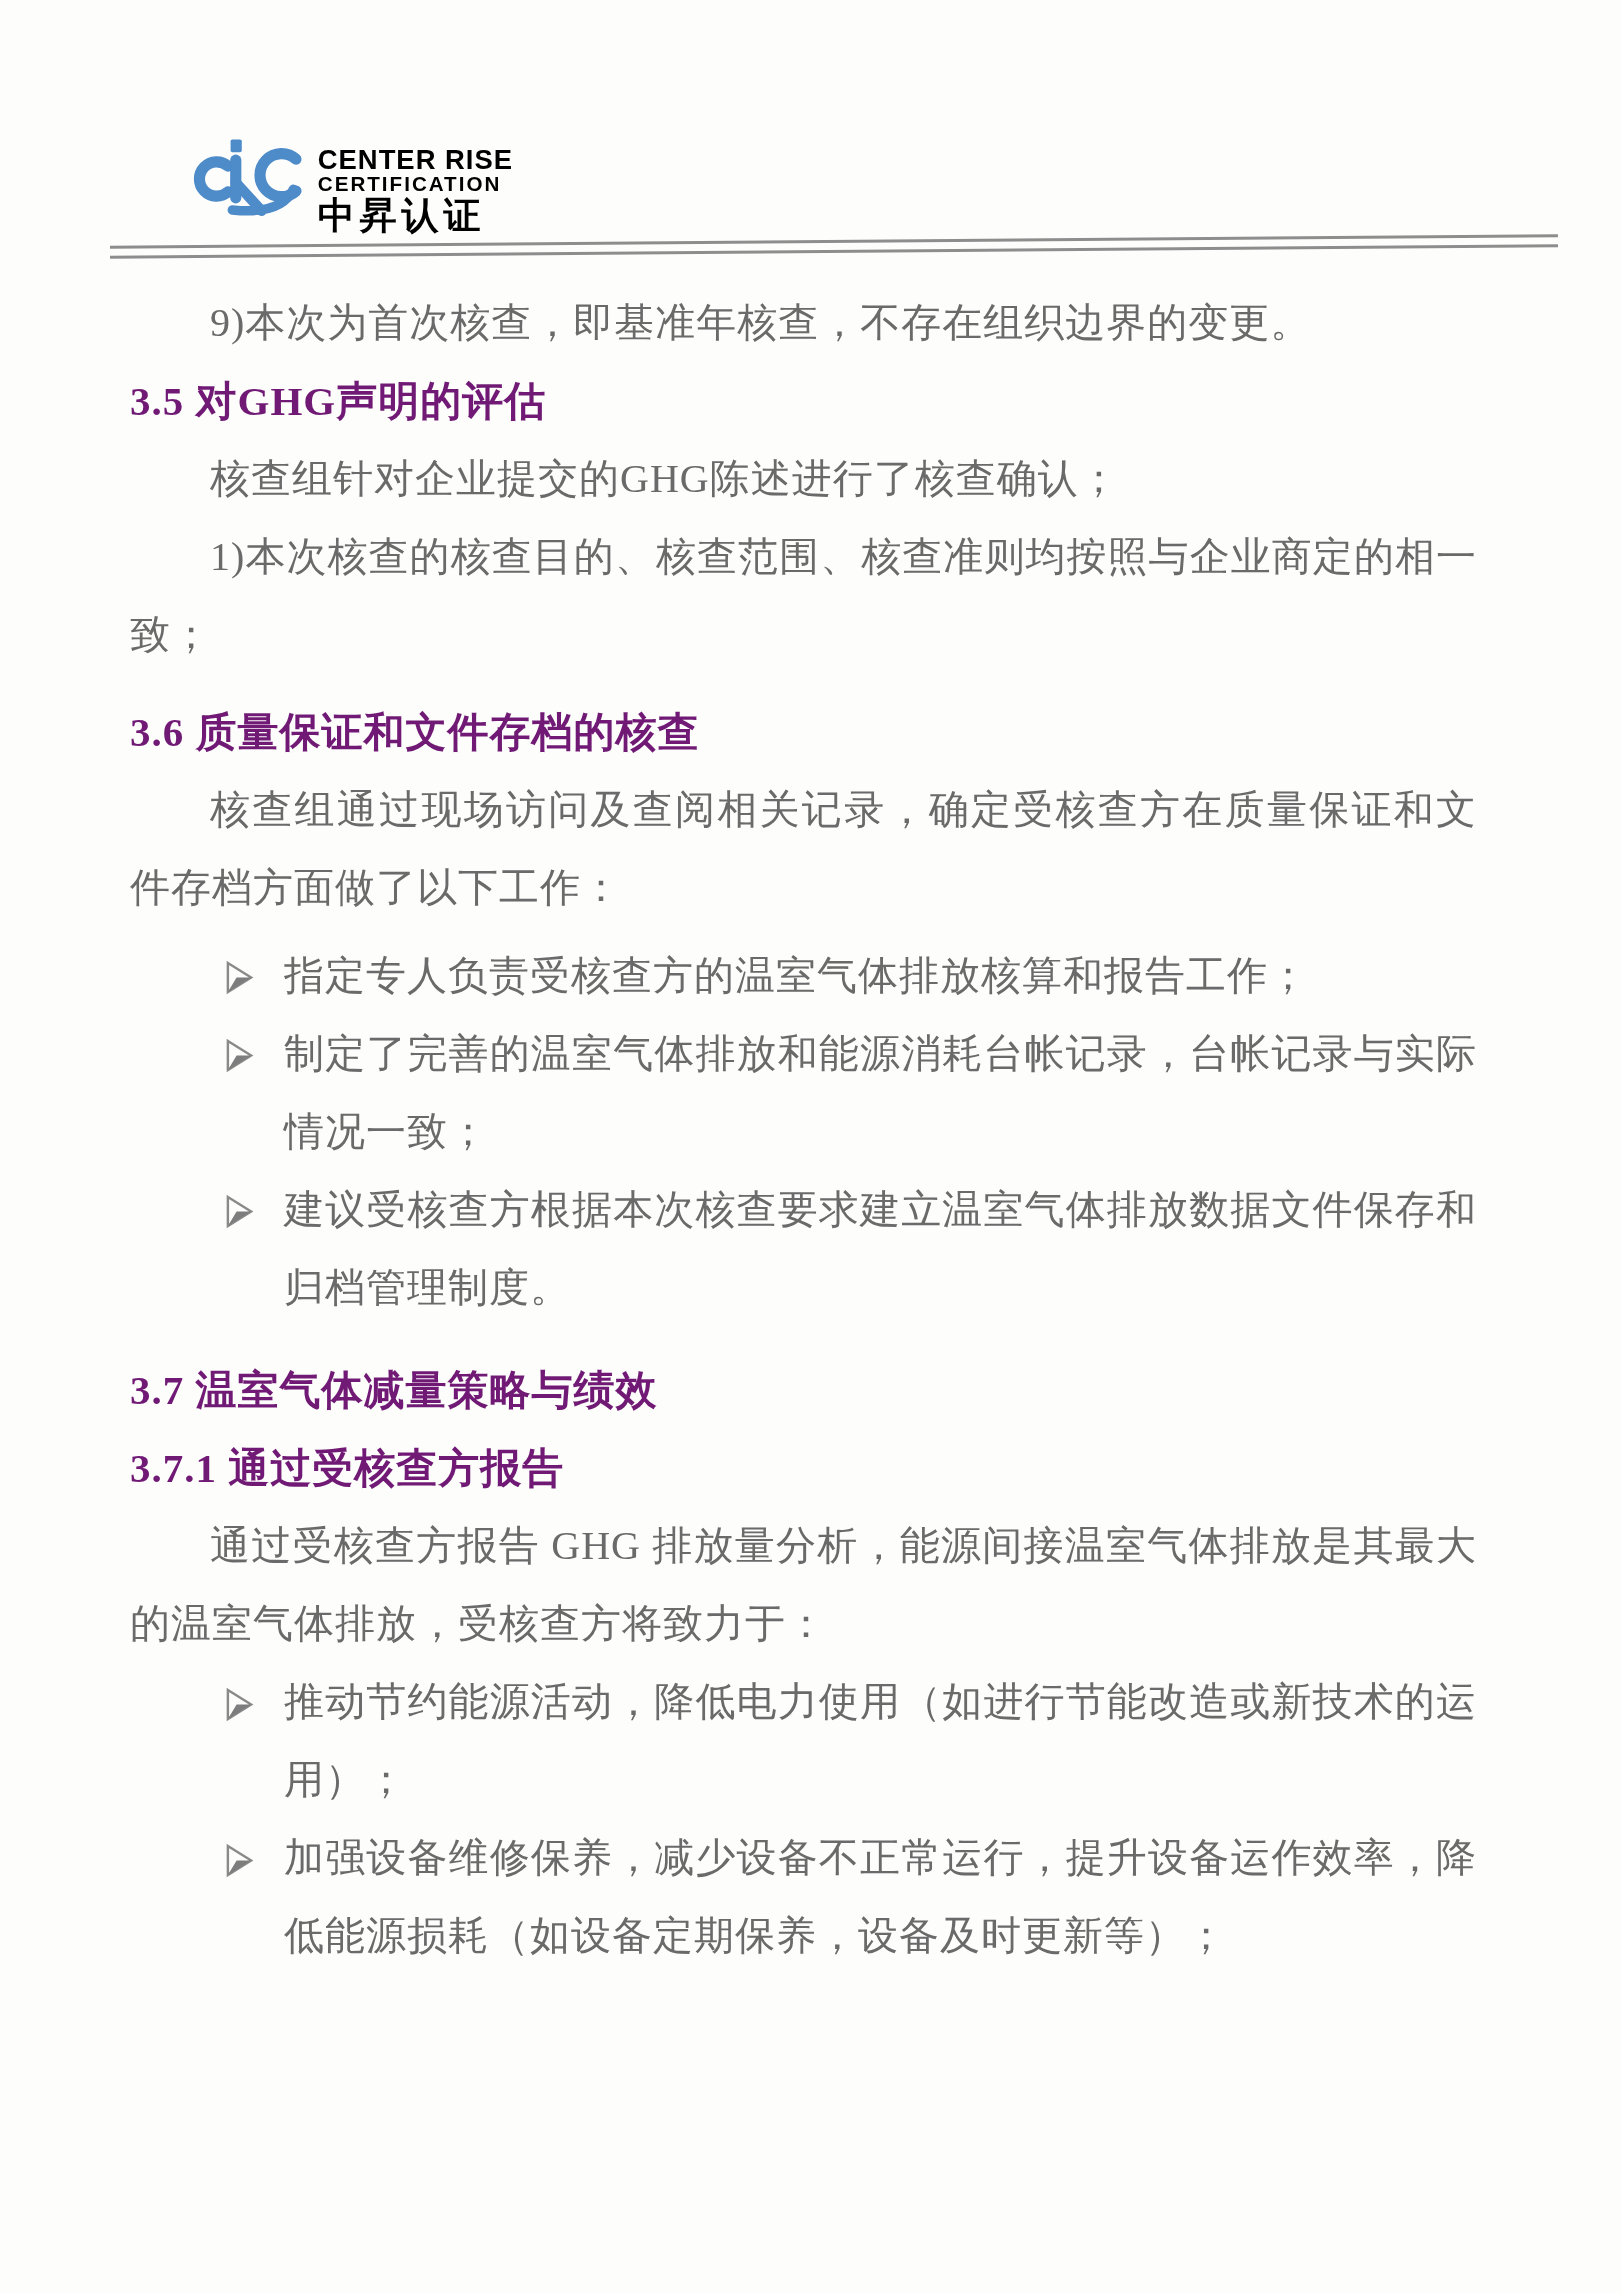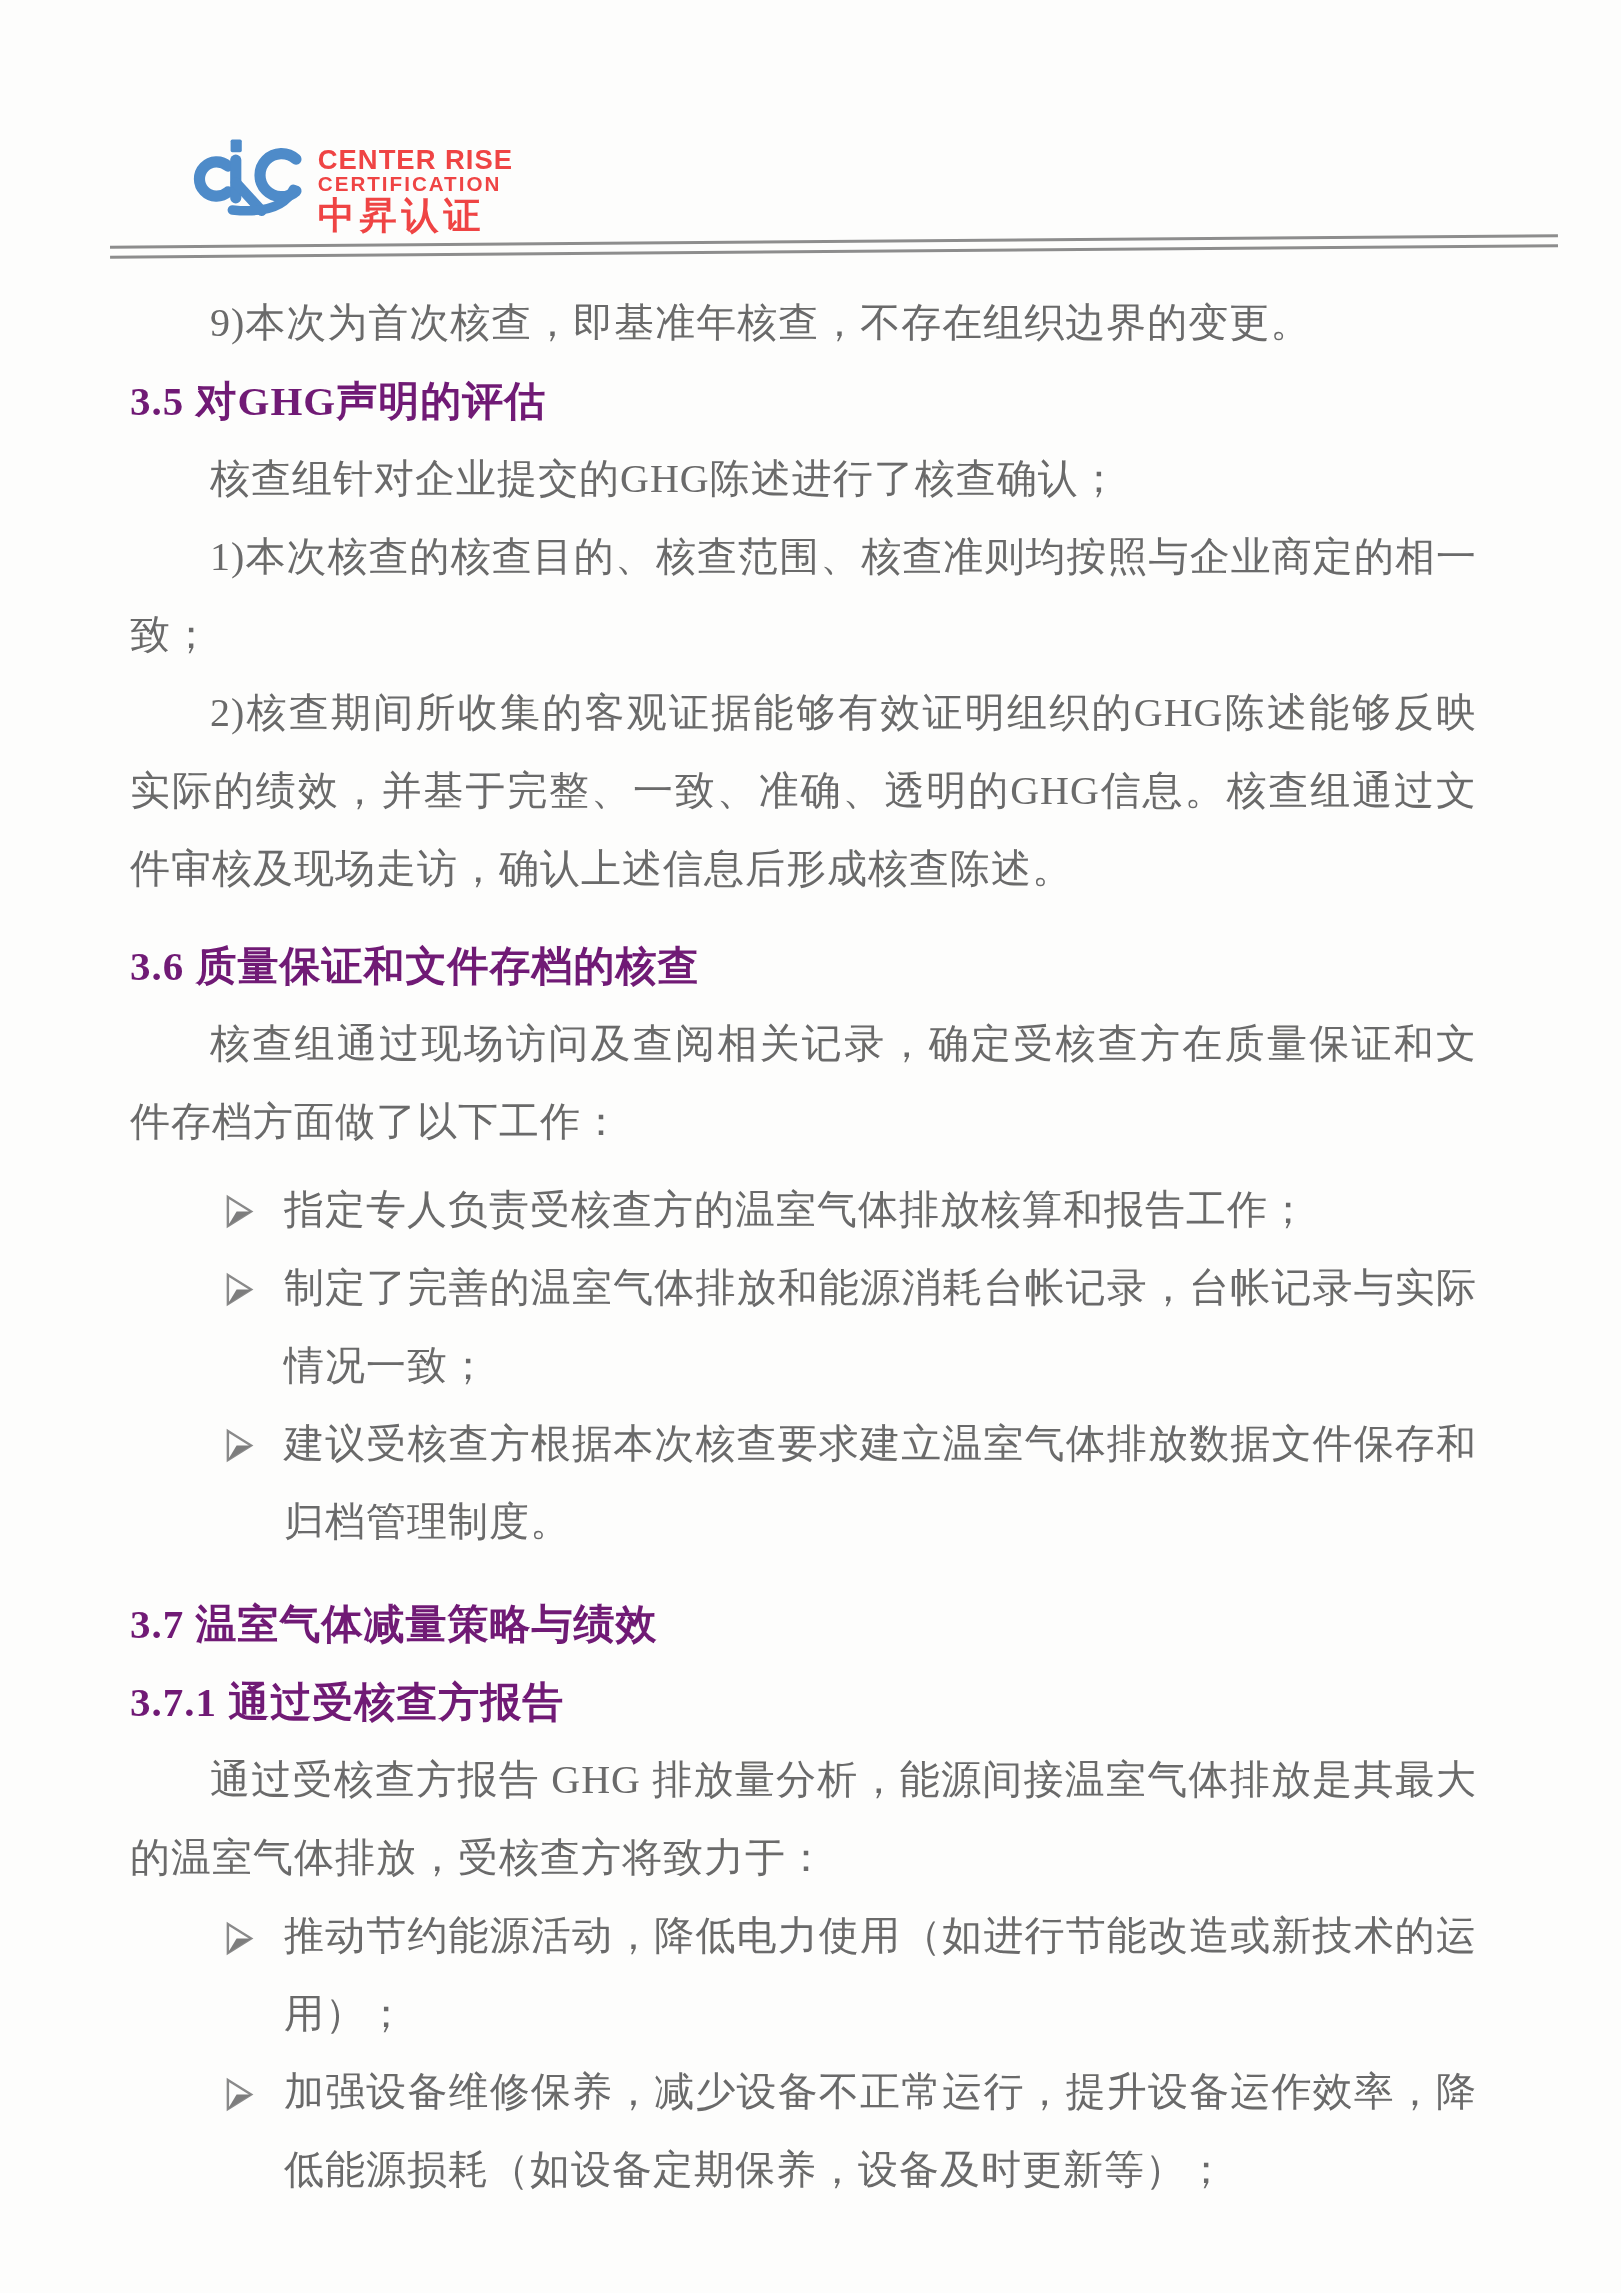--- a/index.html
+++ b/index.html
@@ -10,21 +10,21 @@
     height: 2294px;
     margin: 0 auto;
     background: #fdfdfc;
     overflow: hidden;
     font-family: "Liberation Serif", "DejaVu Serif", serif;
   }
   
   .header { position: relative; height: 257px; }
   .logo { position: absolute; left: 179px; top: 135px; display: flex; align-items: flex-start; gap: 9.8px; }
   .monogram { width: 129px; height: 88px; flex: none; }
-  .logo-text { display: flex; flex-direction: column; color: #ef4444; font-family: "Liberation Sans", "DejaVu Sans", sans-serif; padding-top: 11.8px; }
+  .logo-text { display: flex; flex-direction: column; color: #000000; font-family: "Liberation Sans", "DejaVu Sans", sans-serif; padding-top: 11.8px; }
   .logo-line1 { font-size: 27.4px; font-weight: bold; letter-spacing: 1px; line-height: 26.5px; }
   .logo-line2 { font-size: 20.6px; font-weight: bold; letter-spacing: 2px; line-height: 21.6px; }
   .logo-line3 { font-size: 37px; font-weight: bold; letter-spacing: 4.9px; line-height: 41px; }
   .rule { position: absolute; left: 110px; top: 240px; width: 1448px; transform: rotate(-0.45deg); }
   .rule-line { height: 2.9px; background: #8d8d8d; }
   .rule-line + .rule-line { margin-top: 6.9px; }
   
   .content {
     padding: 26.5px 144px 0 130px;
     font-size: 40px;
@@ -81,21 +81,20 @@
   </header>
 
   <section class="content">
 
     <p class="para">9)本次为首次核查，即基准年核查，不存在组织边界的变更。</p>
 
     <h2 class="heading">3.5 对GHG声明的评估</h2>
 
     <p class="para">核查组针对企业提交的GHG陈述进行了核查确认；</p>
     <p class="para">1)本次核查的核查目的、核查范围、核查准则均按照与企业商定的相一致；</p>
-    <p class="para">2)核查期间所收集的客观证据能够有效证明组织的GHG陈述能够反映实际的绩效，并基于完整、一致、准确、透明的GHG信息。核查组通过文件审核及现场走访，确认上述信息后形成核查陈述。</p>
 
     <h2 class="heading mt20">3.6 质量保证和文件存档的核查</h2>
 
     <p class="para">核查组通过现场访问及查阅相关记录，确定受核查方在质量保证和文件存档方面做了以下工作：</p>
 
     <div class="bullet-group">
       <div class="bullet">
         <svg class="marker" viewBox="0 0 32 36">
           <path d="M4 3 L28 18 L4 33 Z" fill="none" stroke="#8a8a8a" stroke-width="2.5" stroke-linejoin="miter"></path>
           <path d="M4 33 L28 18 L13 18 Z" fill="#7d7d7d" stroke="none"></path>

